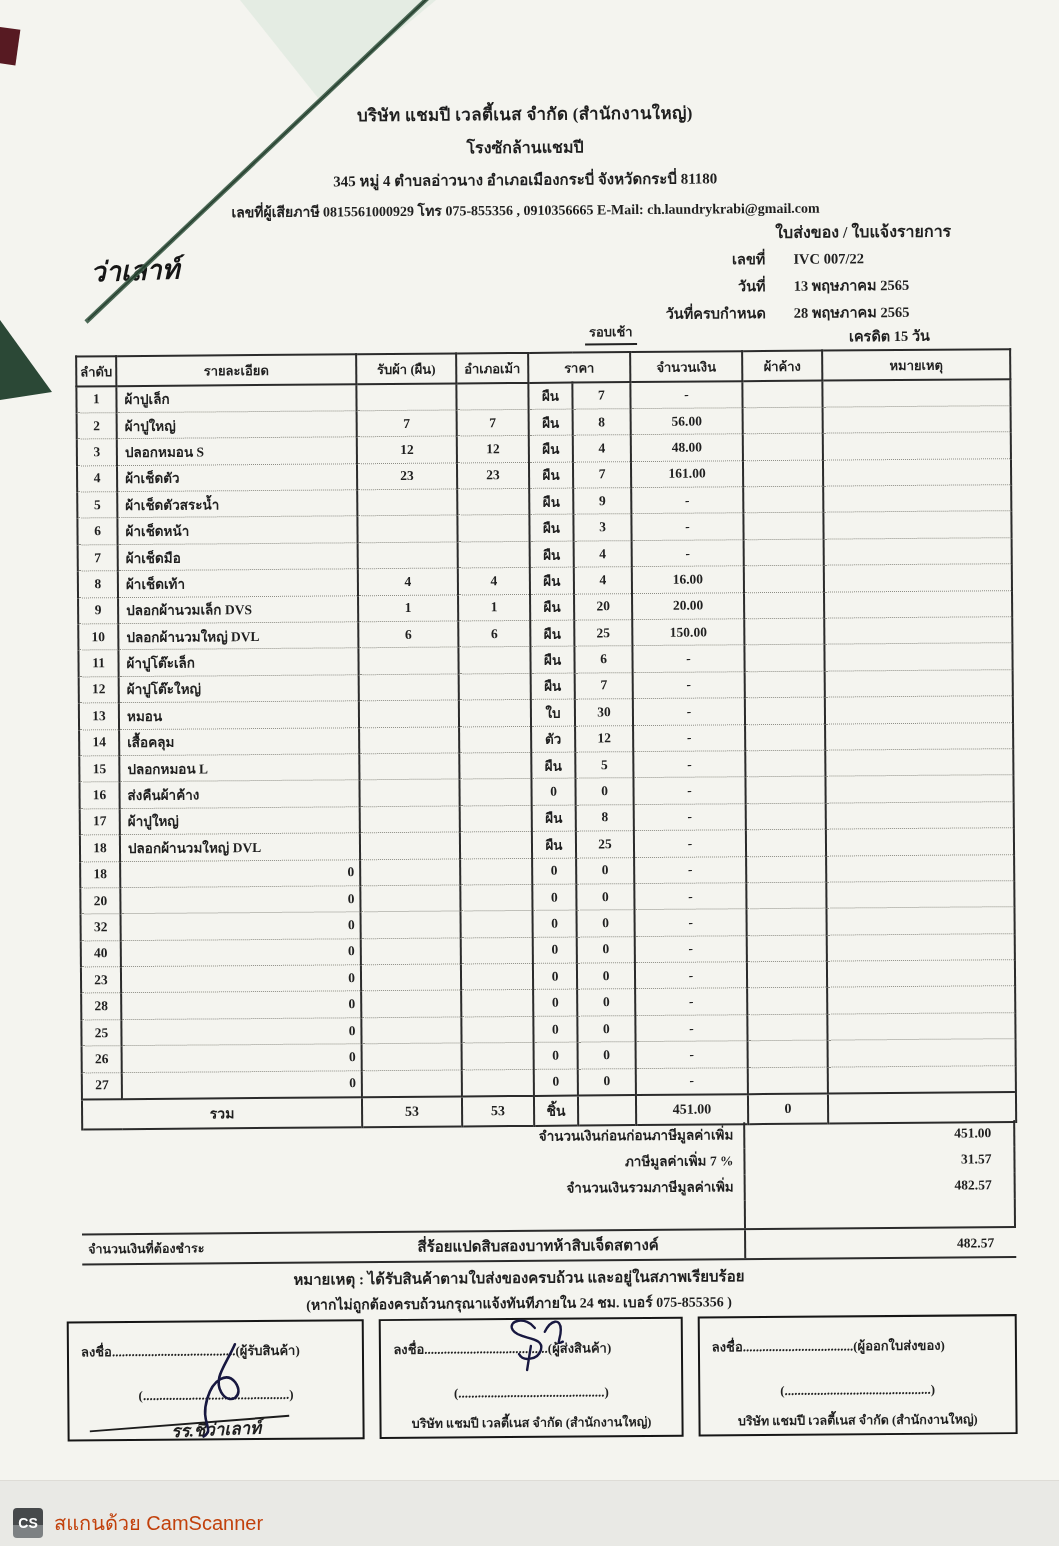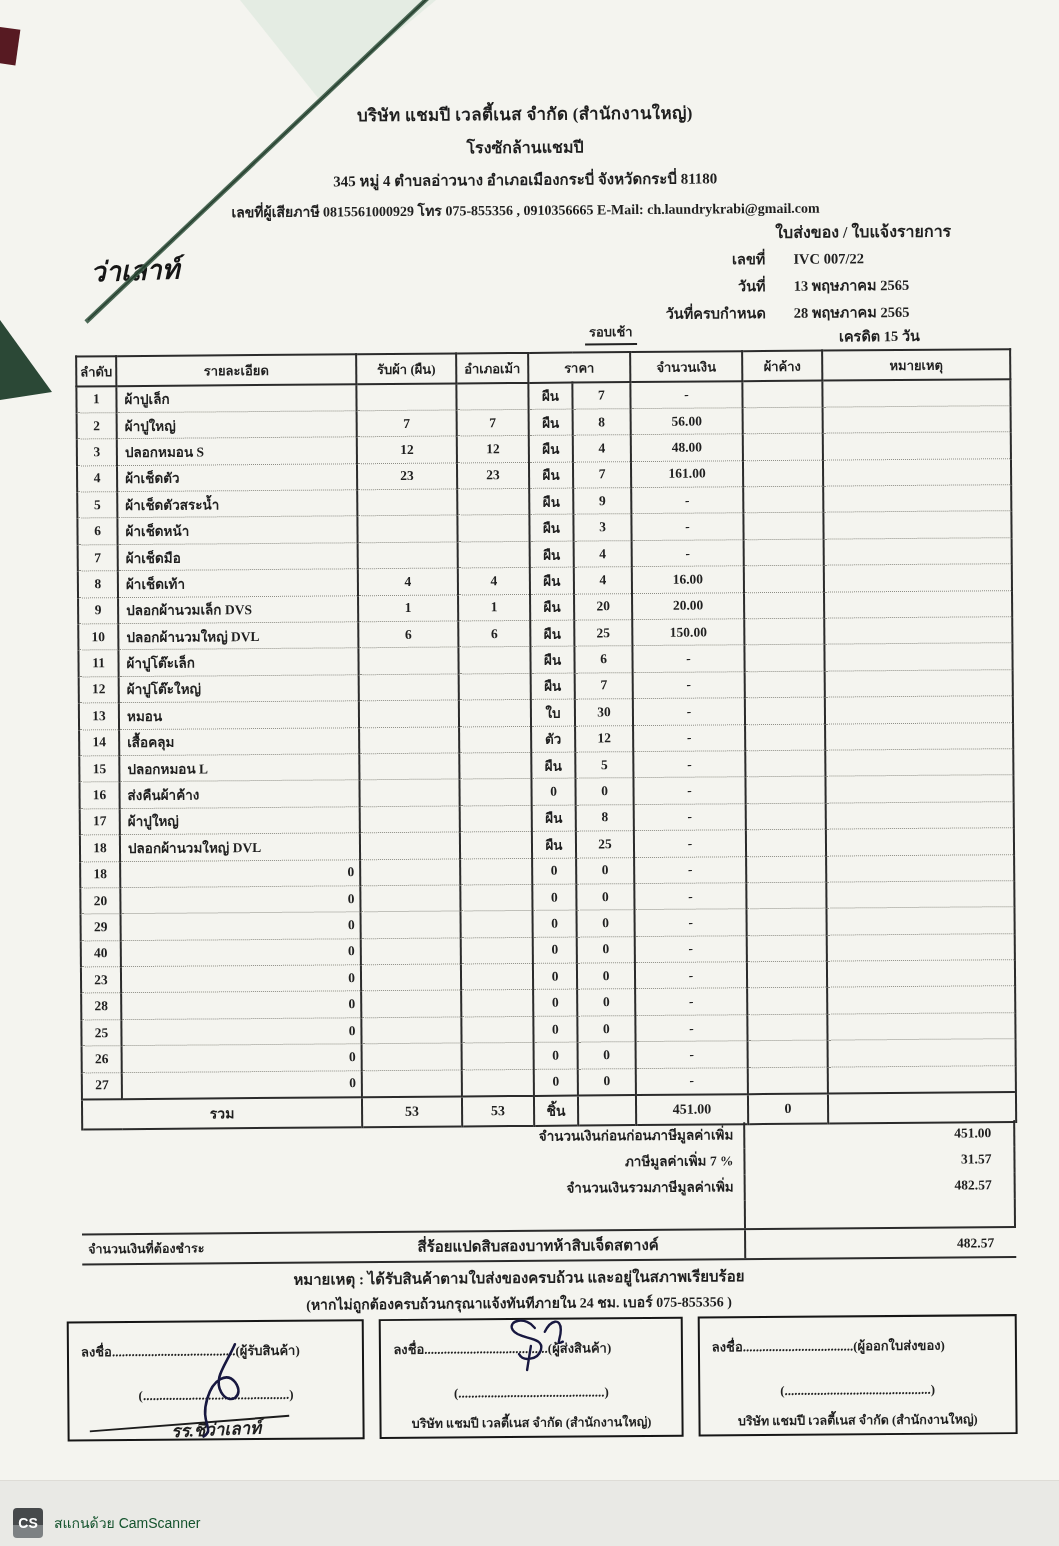--- a/index.html
+++ b/index.html
@@ -22,21 +22,21 @@
   .company .l1 { font-size:17px; font-weight:bold; letter-spacing:.3px; }
   .company .l2 { font-size:16px; font-weight:bold; margin-top:8px; }
   .company .l3 { font-size:15px; font-weight:bold; margin-top:8px; }
   .company .l4 { font-size:14px; font-weight:bold; margin-top:7px; }
 
   .doc-title { position:absolute; top:222px; right:104px; font-size:16px; font-weight:bold; }
   .meta { position:absolute; top:248px; right:100px; width:340px; font-size:14.5px; font-weight:bold; }
   .meta-row { display:flex; line-height:27px; }
   .meta-row .ml { width:150px; text-align:right; }
   .meta-row .mv { width:190px; padding-left:28px; }
-  .credit { position:absolute; top:327px; right:136px; font-size:14.5px; font-weight:bold; }
+  .credit { position:absolute; top:327px; right:126px; font-size:14.5px; font-weight:bold; }
   .round { position:absolute; top:322px; left:588px; font-size:13px; font-weight:bold;
            border-bottom:2px solid #222; padding:0 4px 1px; }
   .customer-note { position:absolute; top:246px; left:94px; font-size:27px; font-weight:bold;
            font-style:italic; transform:rotate(-1.5deg); color:#161616; }
 
   
   table { position:absolute; top:352px; left:78px; width:934px; border-collapse:collapse;
           table-layout:fixed; font-size:13.5px; font-weight:bold; }
   table { border:2.5px solid #2b2b2b; }
   th,td { border-left:2px solid #2b2b2b; border-right:2px solid #2b2b2b; overflow:hidden;
@@ -85,21 +85,21 @@
 
   
   .cam-footer { position:absolute; left:0; right:0; top:1480px; height:85px;
             background:#e9e9e5; border-top:1px solid #dedcd6;
             display:flex; align-items:center; padding-left:13px; gap:11px;
             font-family:"Liberation Sans","DejaVu Sans",sans-serif; }
   .cs-icon { width:30px; height:30px; border-radius:4px;
             background:linear-gradient(#46494b 55%, #7d8183 55%);
             color:#fff; font-size:14px; font-weight:bold;
             display:flex; align-items:center; justify-content:center; }
-  .cam-footer .cam-text { font-size:14px; color:#14532d; }
+  .cam-footer .cam-text { font-size:20px; color:#c2410c; }
 
   .overlay { position:absolute; inset:0; pointer-events:none; z-index:50; }
 </style>
 </head>
 <body>
 
 <div id="paper">
 
   <div class="company">
     <div class="l1">บริษัท แชมปี เวลตี้เนส จำกัด (สำนักงานใหญ่)</div>
@@ -368,21 +368,21 @@
           <td class="desc r">0</td>
           <td></td>
           <td></td>
           <td>0</td>
           <td>0</td>
           <td>-</td>
           <td></td>
           <td></td>
         </tr>
         <tr>
-          <td>29</td>
+          <td>32</td>
           <td class="desc r">0</td>
           <td></td>
           <td></td>
           <td>0</td>
           <td>0</td>
           <td>-</td>
           <td></td>
           <td></td>
         </tr>
         <tr>

